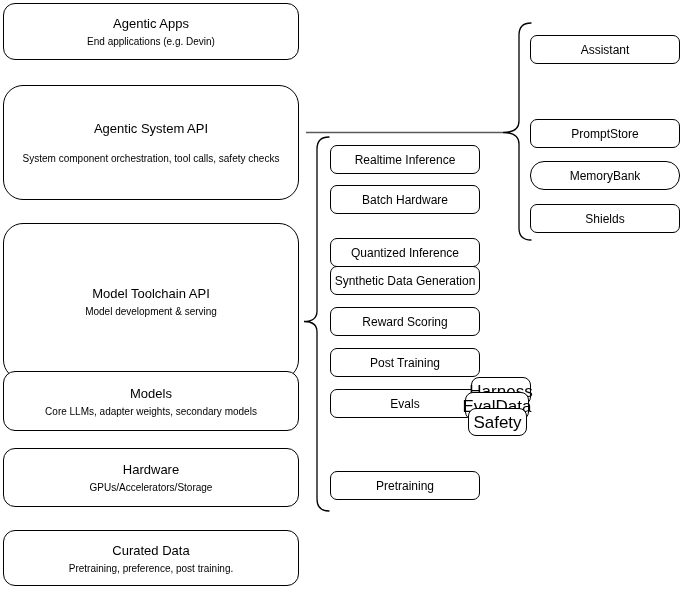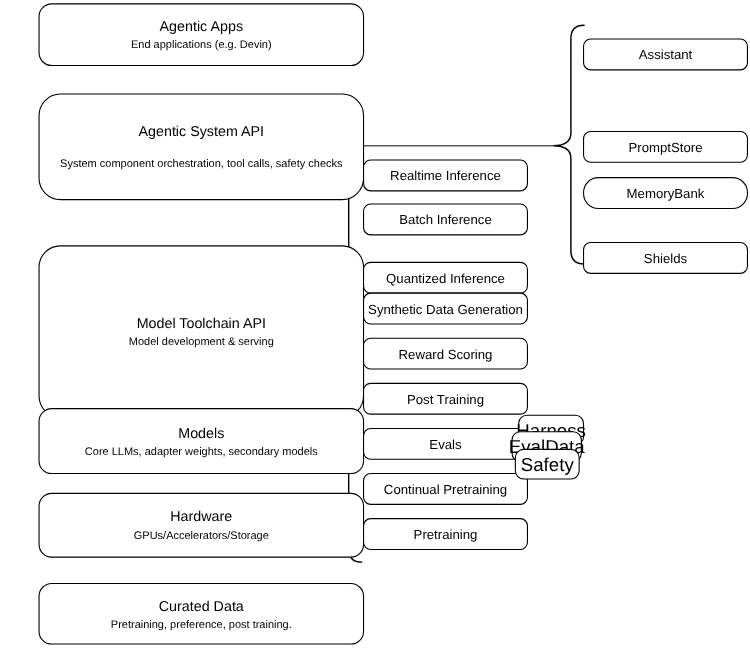--- a/index.html
+++ b/index.html
@@ -21,45 +21,45 @@
     position: absolute;
     box-sizing: border-box;
     background: #ffffff;
     border: 1.3px solid #000000;
     display: flex;
     flex-direction: column;
     align-items: center;
     justify-content: center;
     text-align: center;
   }
-  .lbox { left: 3px; width: 296px; margin-left: 32px; }
+  .lbox { left: 3px; width: 296px; }
   .lbox .title { font-size: 13px; line-height: 17px; white-space: nowrap; }
   .lbox .subtitle { font-size: 10px; line-height: 13px; margin-top: 3px; white-space: nowrap; }
   #L0 { top: 3px;   height: 57px;  border-radius: 12px; }
-  #L1 { top: 85px;  height: 97px; border-radius: 20px; gap: 12px; }
+  #L1 { top: 85px;  height: 115px; border-radius: 20px; gap: 12px; }
   #L2 { top: 223px; height: 157px; border-radius: 20px; }
   #L3 { top: 371px; height: 60px;  border-radius: 12px; }
   #L4 { top: 448px; height: 59px;  border-radius: 12px; text-align: right; }
   #L5 { top: 530px; height: 56px;  border-radius: 12px; }
 
   .mbox, .rbox {
     height: 29px;
     width: 150px;
     border-radius: 7px;
     font-size: 12px;
     white-space: nowrap;
   }
   .mbox { left: 330px; }
   #M0 { top: 145px; justify-content: center; } #M1 { top: 185px; } #M2 { top: 238px; }
   #M3 { top: 266px; } #M4 { top: 307px; } #M5 { top: 348px; }
   #M6 { top: 389px; } #M7 { top: 430px; } #M8 { top: 471px; }
 
   .rbox { left: 530px; }
   #R0 { top: 35px; } #R1 { top: 77px; } #R2 { top: 119px; }
-  #R3 { top: 161px; border-radius: 14px; } #R4 { top: 204px; margin-top: 16px; }
+  #R3 { top: 161px; border-radius: 14px; } #R4 { top: 204px; }
 
   .pill {
     position: absolute;
     box-sizing: border-box;
     background: #ffffff;
     border: 1px solid #000000;
     border-radius: 8px;
     height: 28px;
     display: flex;
     align-items: center;
@@ -106,39 +106,36 @@
   </div>
   <div class="node lbox" id="L5">
     <div class="title">Curated Data</div>
     <div class="subtitle">Pretraining, preference, post training.</div>
   </div>
 
   <div class="node mbox" id="M0">
     <span>Realtime Inference</span>
   </div>
   <div class="node mbox" id="M1">
-    <span>Batch Inference</span>
+    <span>Batch Hardware</span>
   </div>
   <div class="node mbox" id="M2">
     <span>Quantized Inference</span>
   </div>
   <div class="node mbox" id="M3">
     <span>Synthetic Data Generation</span>
   </div>
   <div class="node mbox" id="M4">
     <span>Reward Scoring</span>
   </div>
   <div class="node mbox" id="M5">
     <span>Post Training</span>
   </div>
   <div class="node mbox" id="M6">
     <span>Evals</span>
-  </div>
-  <div class="node mbox" id="M7">
-    <span>Continual Pretraining</span>
   </div>
   <div class="node mbox" id="M8">
     <span>Pretraining</span>
   </div>
 
   <div class="pill" id="P0">
     <span>Harness</span>
   </div>
   <div class="pill" id="P1">
     <span>EvalData</span>

